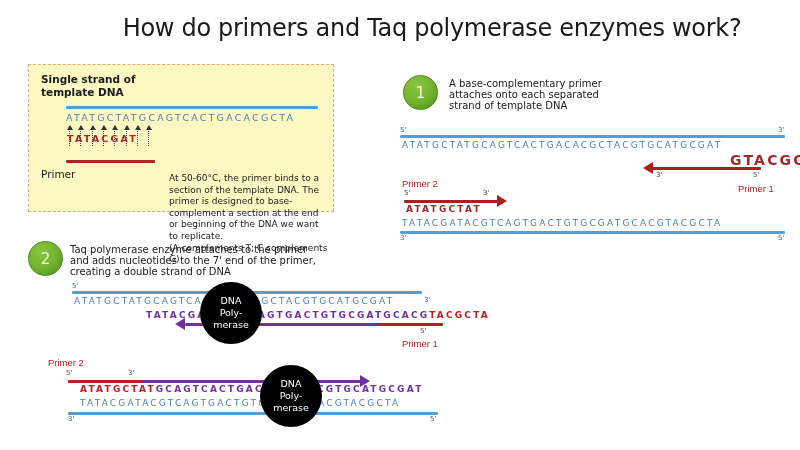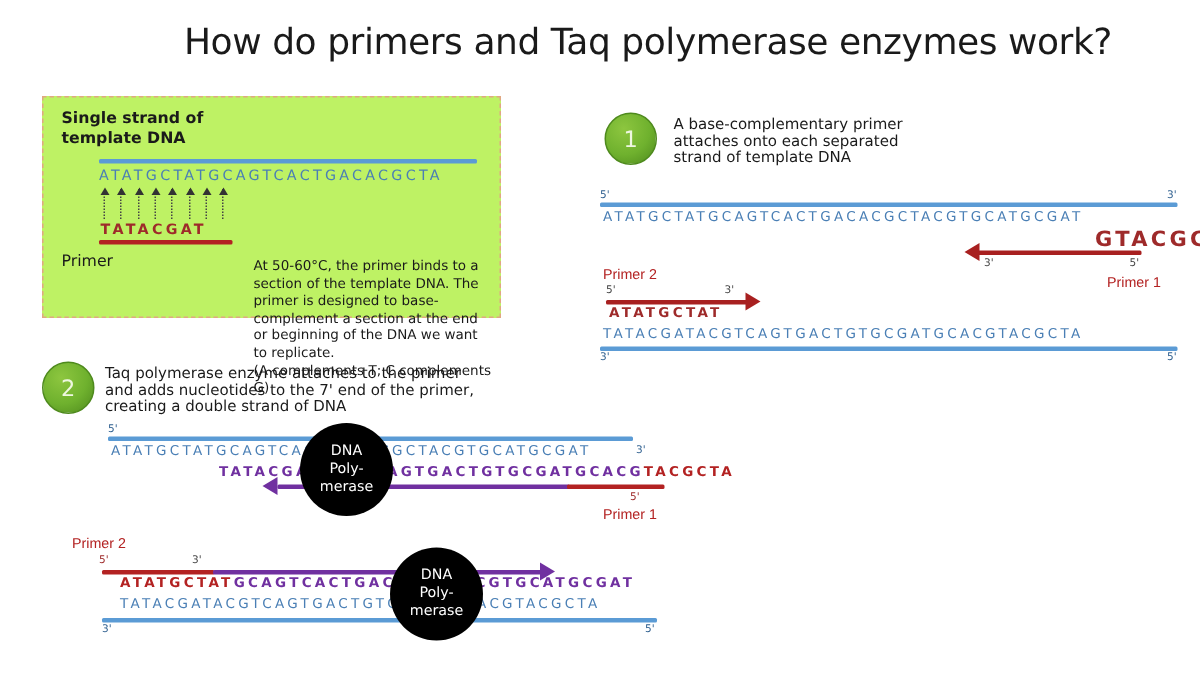--- a/index.html
+++ b/index.html
@@ -22,21 +22,21 @@
     letter-spacing:-0.3px;
     color:#1a1a1a;
     font-family:"DejaVu Sans", sans-serif;
     margin-left:32px;
   }
 
   
   #info-box{
     position:absolute;left:28px;top:64px;width:306px;height:148px;
     border:1px dashed #e0a882;
-    background:#bef264;
+    background:#fef9c3;
     box-sizing:border-box;
   }
   .box-heading{
     position:absolute;left:12px;top:8px;
     font-size:10.5px;font-weight:bold;color:#1a1a1a;
     line-height:13px;width:140px;
     font-family:"DejaVu Sans", sans-serif;
   }
   .tmpl-bar{
     position:absolute;left:37px;top:41px;width:252px;height:3px;
@@ -57,21 +57,21 @@
   #arrow-row .ar{
     position:absolute;top:0;width:1px;height:20px;
     border-left:1px dotted #444;
   }
   #arrow-row .ar:before{
     content:"";position:absolute;left:-3px;top:-1px;
     border-left:3.5px solid transparent;border-right:3.5px solid transparent;
     border-bottom:5px solid #333;
   }
   #primer-seq{
-    position:absolute;left:38px;top:83px;
+    position:absolute;left:38px;top:68px;
     font-size:9.5px;color:#9e2a2a;font-weight:bold;
   }
   .primer-bar-red{
     position:absolute;left:37px;top:95px;width:89px;height:3px;
     background:#b32222;border-radius:1px;
   }
   #primer-label{
     position:absolute;left:12px;top:103px;
     font-size:10.5px;color:#1a1a1a;
     font-family:"DejaVu Sans", sans-serif;

